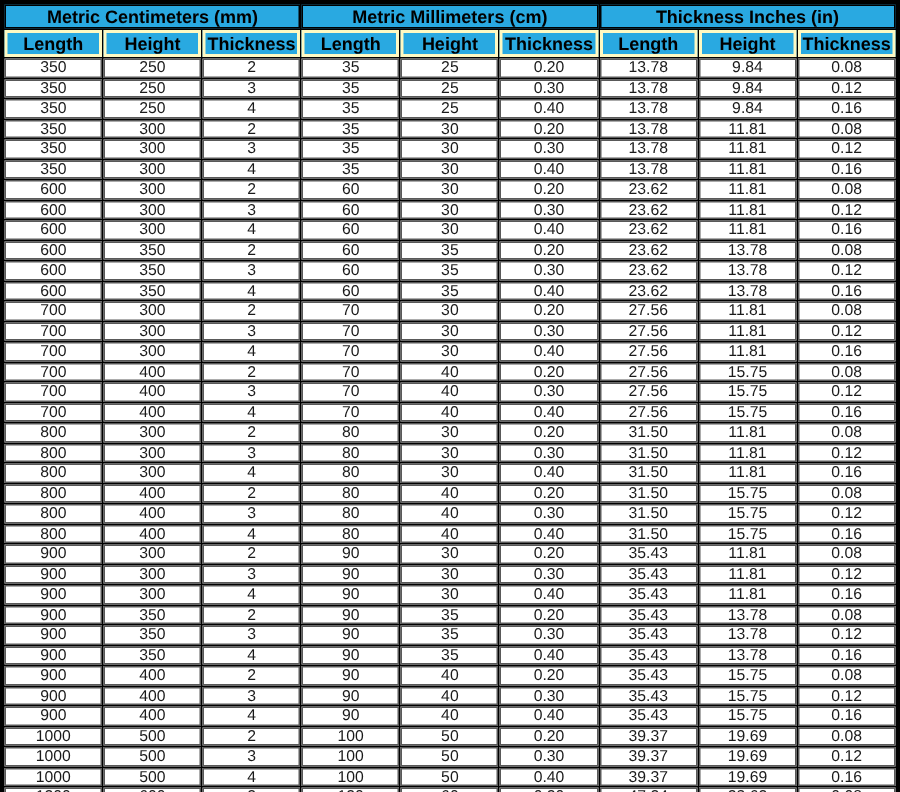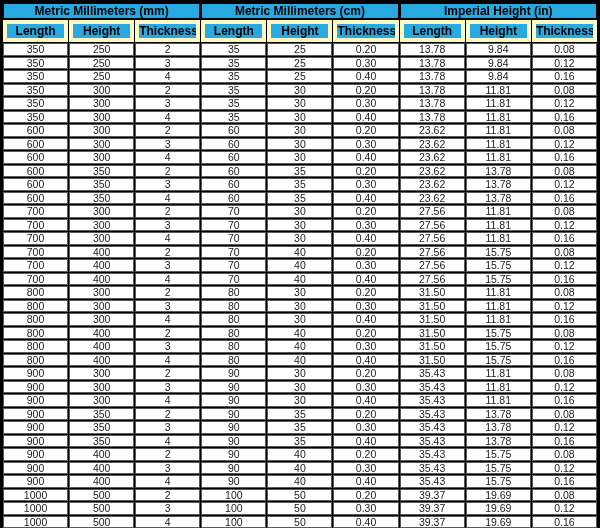--- a/index.html
+++ b/index.html
@@ -32,21 +32,21 @@
     background: var(--header-bg, #29a9e1);
     color: var(--header-text, #000000);
     border: 1px solid #000000;
     font-size: 12px;
     font-weight: bold;
     height: 13px;
   }
   table.conv th.col {
     background: var(--header-bg, #29a9e1);
     color: var(--header-text, #000000);
-    border: 4px solid #fef9c3;
+    border: 2px solid #fef9c3;
     font-size: 12px;
     font-weight: bold;
     height: 13px;
     text-align: center;
   }
   table.conv td {
     background: #ffffff;
     color: #1a1a1a;
     border: 1px solid var(--cell-border, #595959);
     font-size: 10.5px;
@@ -63,23 +63,23 @@
       <col style="width:11.11%">
     <col style="width:11.11%">
       <col style="width:11.11%">
       <col style="width:11.11%">
     <col style="width:11.12%">
       <col style="width:11.12%">
       <col style="width:11.10%">
   </colgroup>
   <thead>
     <tr>
-      <th class="group" colspan="3">Metric Millimeters (mm)</th>
+      <th class="group" colspan="3">Metric Centimeters (mm)</th>
       <th class="group" colspan="3">Metric Millimeters (cm)</th>
-      <th class="group" colspan="3">Imperial Height (in)</th>
+      <th class="group" colspan="3">Thickness Inches (in)</th>
     </tr>
     <tr>
       <th class="col">Length</th>
       <th class="col">Height</th>
       <th class="col">Thickness</th>
       <th class="col">Length</th>
       <th class="col">Height</th>
       <th class="col">Thickness</th>
       <th class="col">Length</th>
       <th class="col">Height</th>

